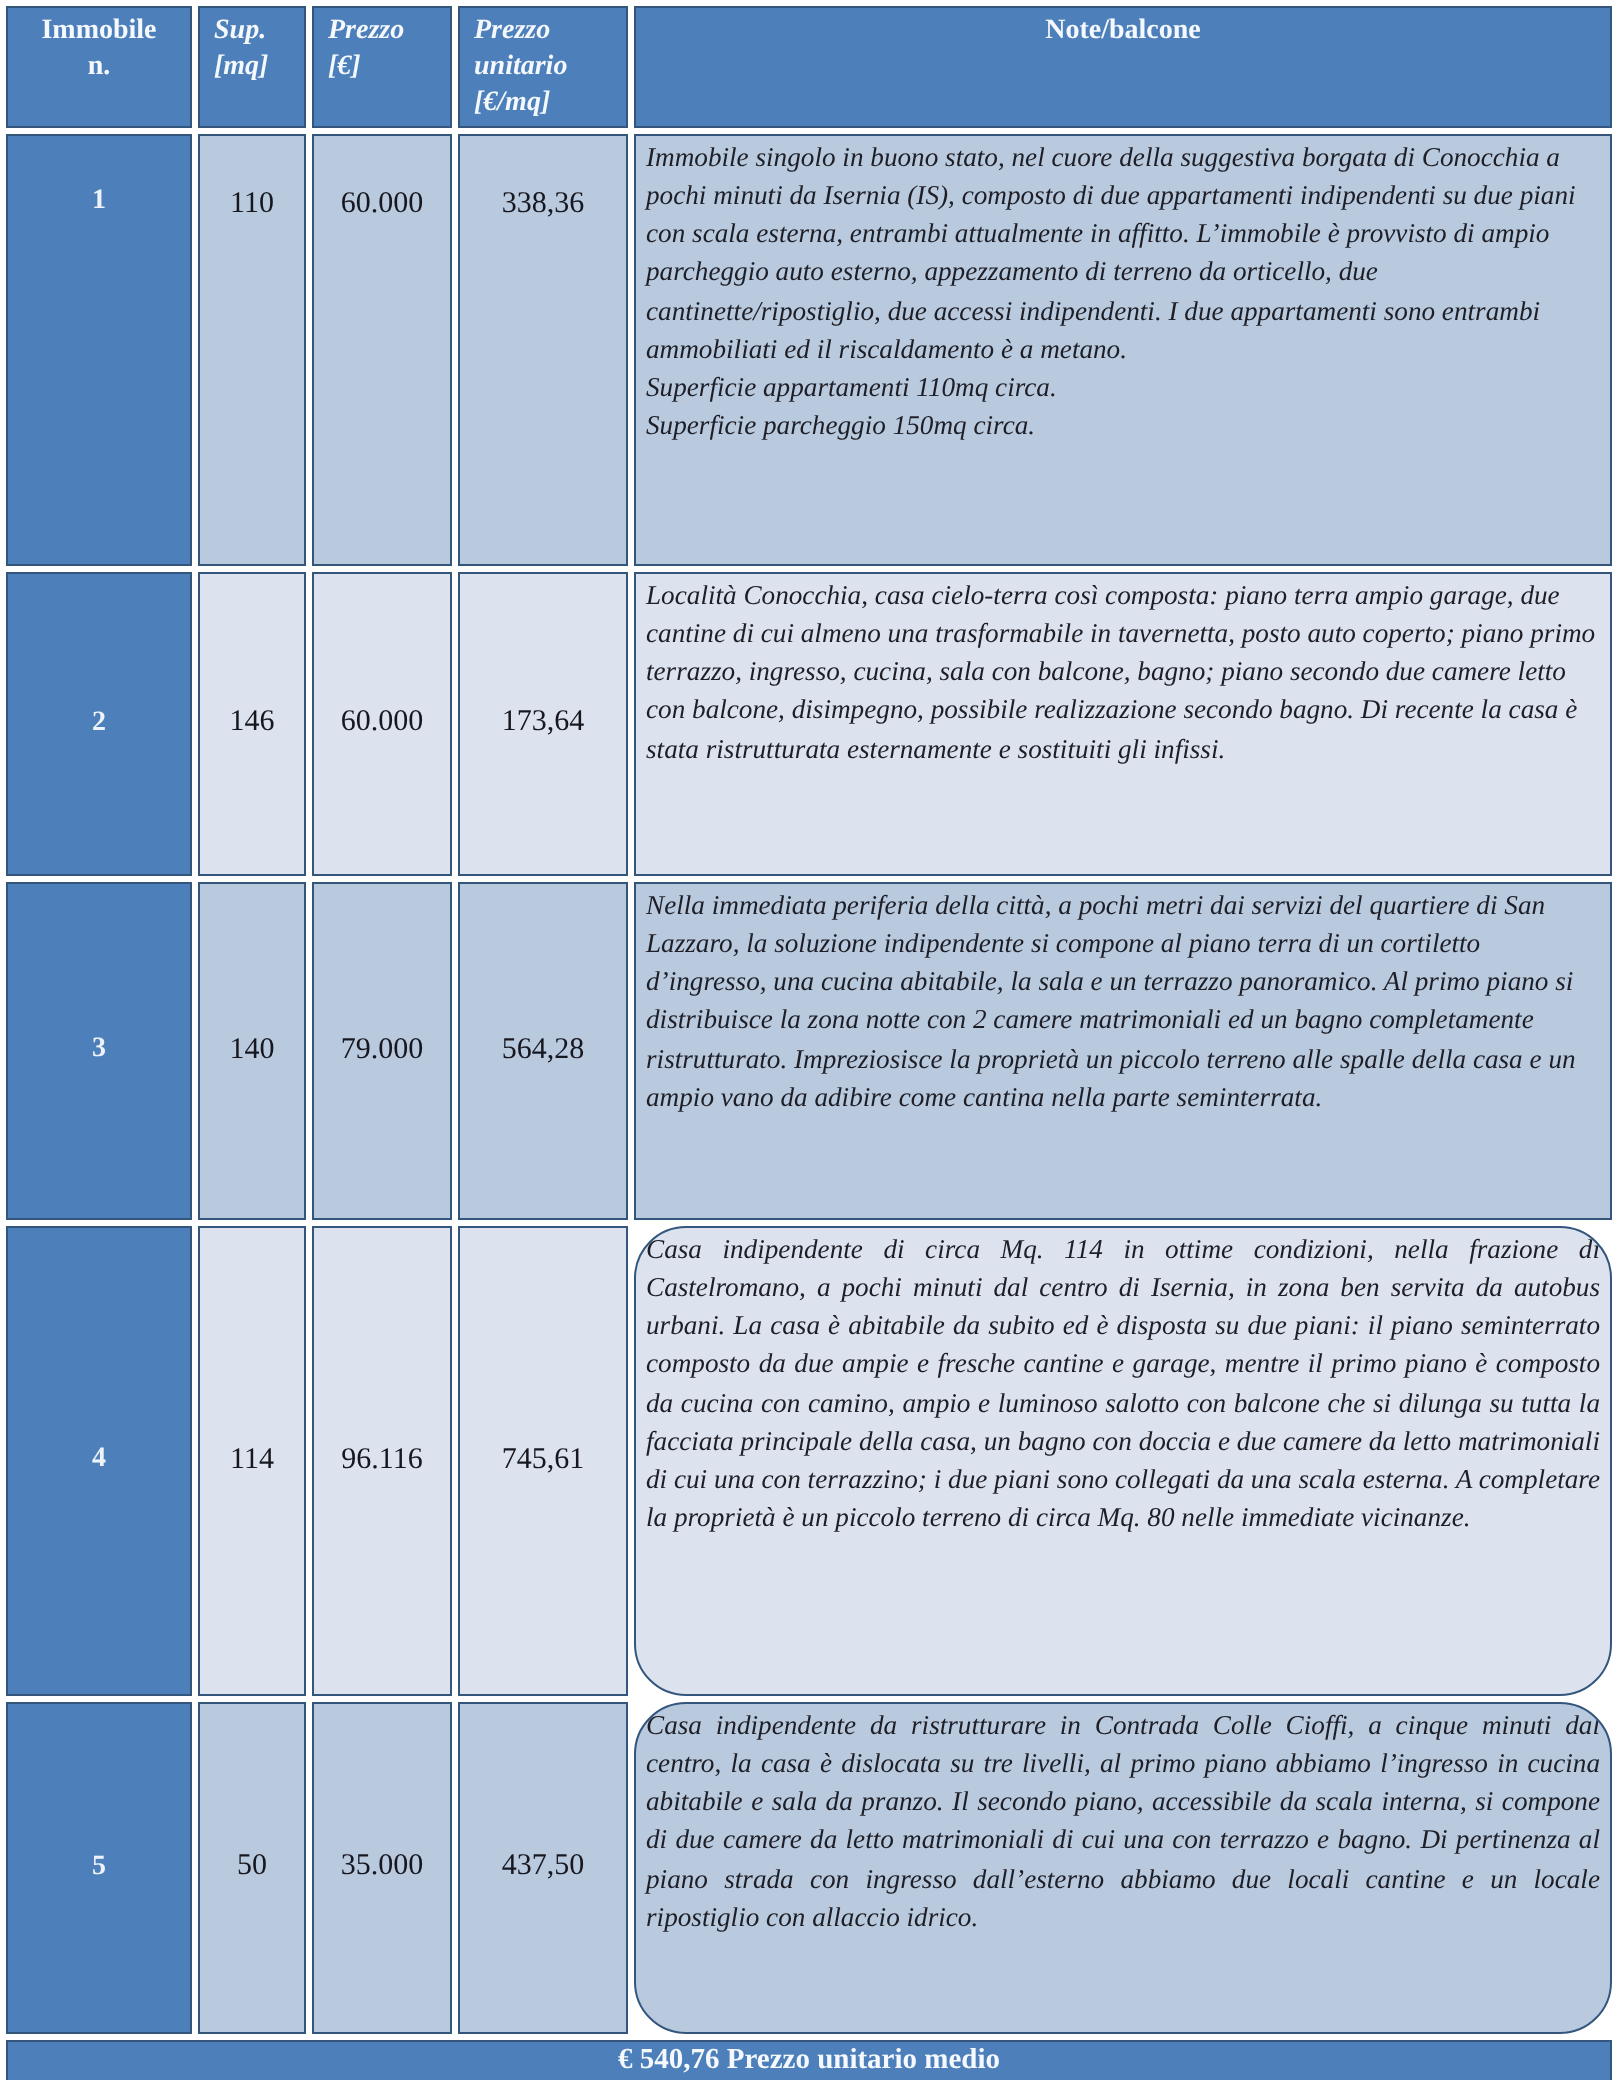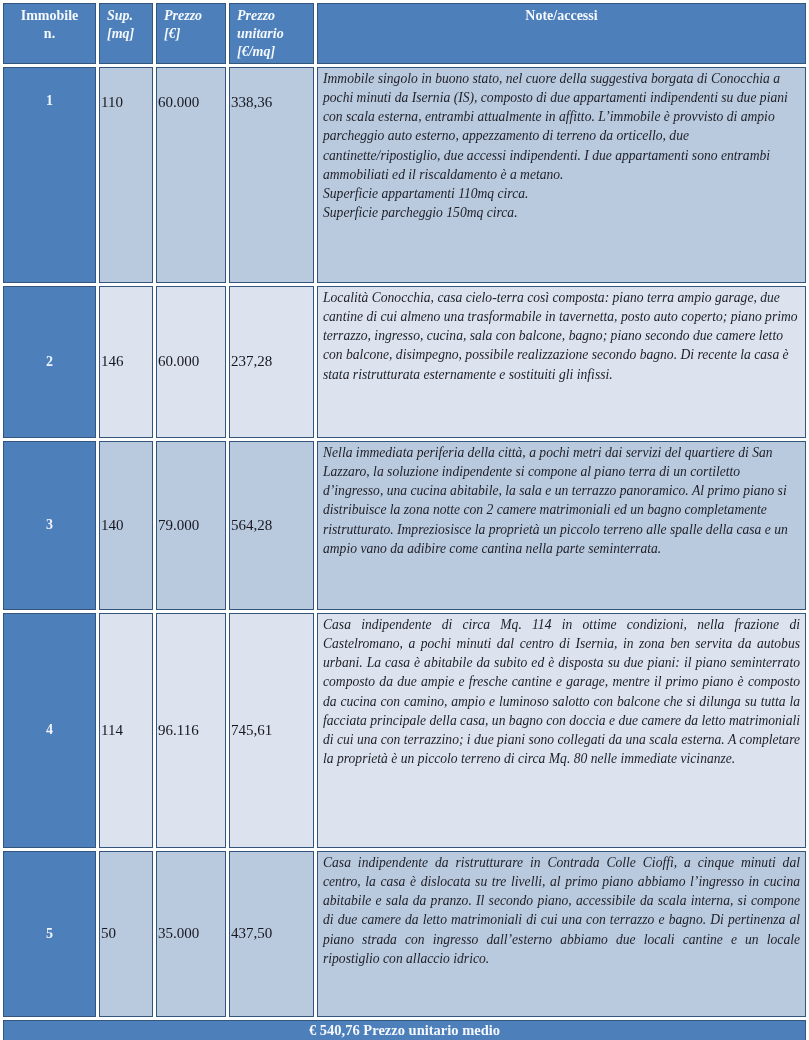--- a/index.html
+++ b/index.html
@@ -42,37 +42,38 @@
     background:var(--header-bg);
     color:#eef3fa;
     font-weight:bold;
     font-size:14px;
     text-align:center;
     vertical-align:middle;
   }
   td.val{
     font-size:15px;
     color:#17171f;
+    text-align:center;
     vertical-align:middle;
   }
   tr.odd td.val,tr.odd td.note{background:var(--row-odd-bg);}
   tr.even td.val,tr.even td.note{background:var(--row-even-bg);}
   tr.topalign td.val{vertical-align:top;padding-top:26px;}
   tr.topalign td.idcell{vertical-align:top;padding-top:25px;}
   td.note{
     font-size:13.6px;
     line-height:19.2px;
     color:var(--text);
     text-align:left;
     vertical-align:top;
     padding:1px 5px 2px 5px;
     white-space:pre-line;
     font-style:italic;
   }
-  tr.justify td.note{text-align:justify;}
+  tr.justify td.note{text-align:justify;border-radius:26px;}
   td.footer{
     background:var(--header-bg);
     color:#f5f8fc;
     font-weight:bold;
     font-size:14.5px;
     text-align:center;
     vertical-align:middle;
     padding:1px 0 2px 0;
   }
 </style>
@@ -91,38 +92,38 @@
     <tr style="height:55px">
       <th>Immobile
 n.</th>
       <th class="left">Sup.
 [mq]</th>
       <th class="left">Prezzo
 [€]</th>
       <th class="left">Prezzo
 unitario
 [€/mq]</th>
-      <th>Note/accessi</th>
+      <th>Note/balcone</th>
     </tr>
   </thead>
   <tbody>
     <tr class="odd topalign" style="height:216px">
       <td class="idcell">1</td>
       <td class="val">110</td>
       <td class="val">60.000</td>
       <td class="val">338,36</td>
       <td class="note">Immobile singolo in buono stato, nel cuore della suggestiva borgata di Conocchia a pochi minuti da Isernia (IS), composto di due appartamenti indipendenti su due piani con scala esterna, entrambi attualmente in affitto. L’immobile è provvisto di ampio parcheggio auto esterno, appezzamento di terreno da orticello, due cantinette/ripostiglio, due accessi indipendenti. I due appartamenti sono entrambi ammobiliati ed il riscaldamento è a metano.
 Superficie appartamenti 110mq circa.
 Superficie parcheggio 150mq circa.</td>
     </tr>
     <tr class="even" style="height:152px">
       <td class="idcell">2</td>
       <td class="val">146</td>
       <td class="val">60.000</td>
-      <td class="val">237,28</td>
+      <td class="val">173,64</td>
       <td class="note">Località Conocchia, casa cielo-terra così composta: piano terra ampio garage, due cantine di cui almeno una trasformabile in tavernetta, posto auto coperto; piano primo terrazzo, ingresso, cucina, sala con balcone, bagno; piano secondo due camere letto con balcone, disimpegno, possibile realizzazione secondo bagno. Di recente la casa è stata ristrutturata esternamente e sostituiti gli infissi.</td>
     </tr>
     <tr class="odd" style="height:169px">
       <td class="idcell">3</td>
       <td class="val">140</td>
       <td class="val">79.000</td>
       <td class="val">564,28</td>
       <td class="note">Nella immediata periferia della città, a pochi metri dai servizi del quartiere di San Lazzaro, la soluzione indipendente si compone al piano terra di un cortiletto d’ingresso, una cucina abitabile, la sala e un terrazzo panoramico. Al primo piano si distribuisce la zona notte con 2 camere matrimoniali ed un bagno completamente ristrutturato. Impreziosisce la proprietà un piccolo terreno alle spalle della casa e un ampio vano da adibire come cantina nella parte seminterrata.</td>
     </tr>
     <tr class="even justify" style="height:235px">

